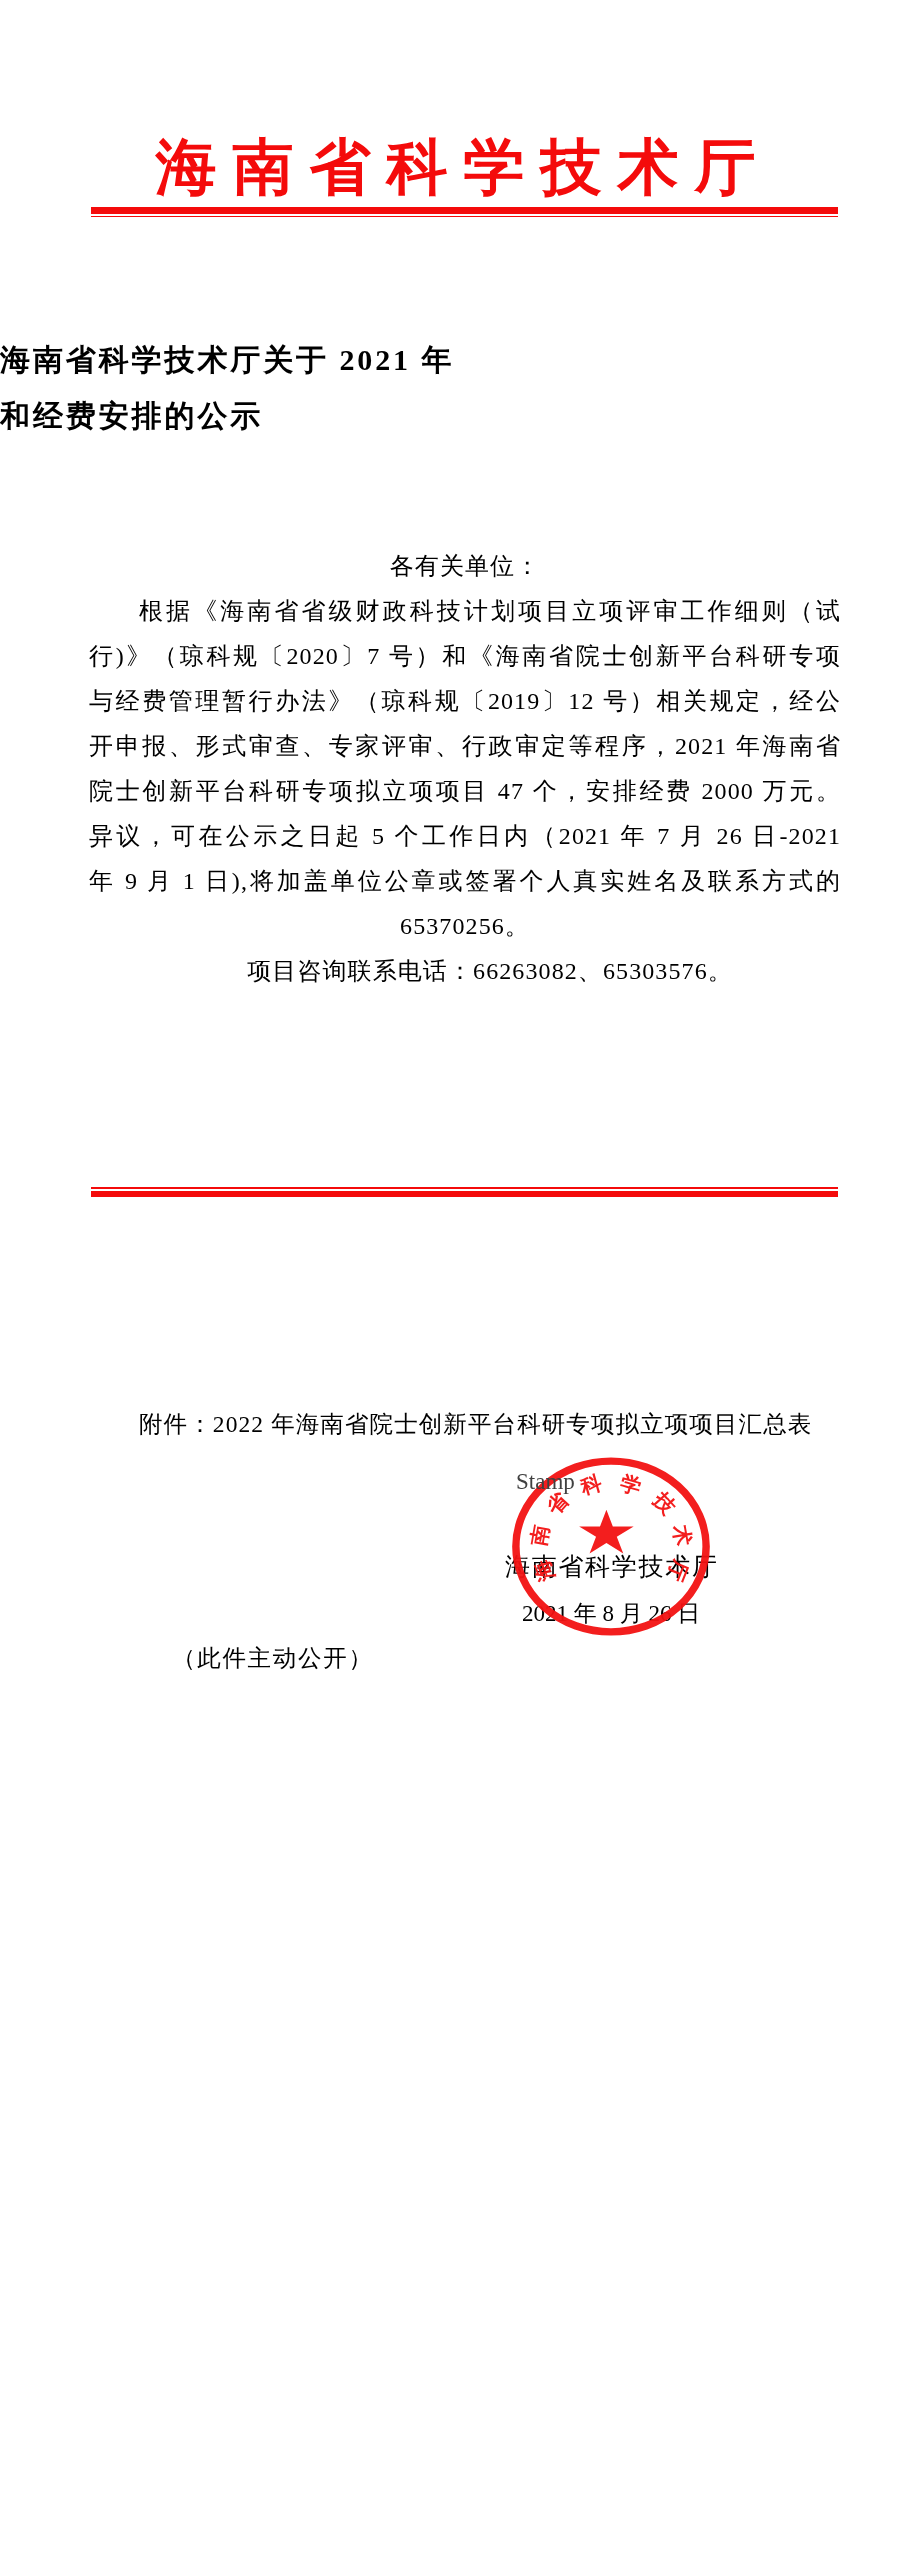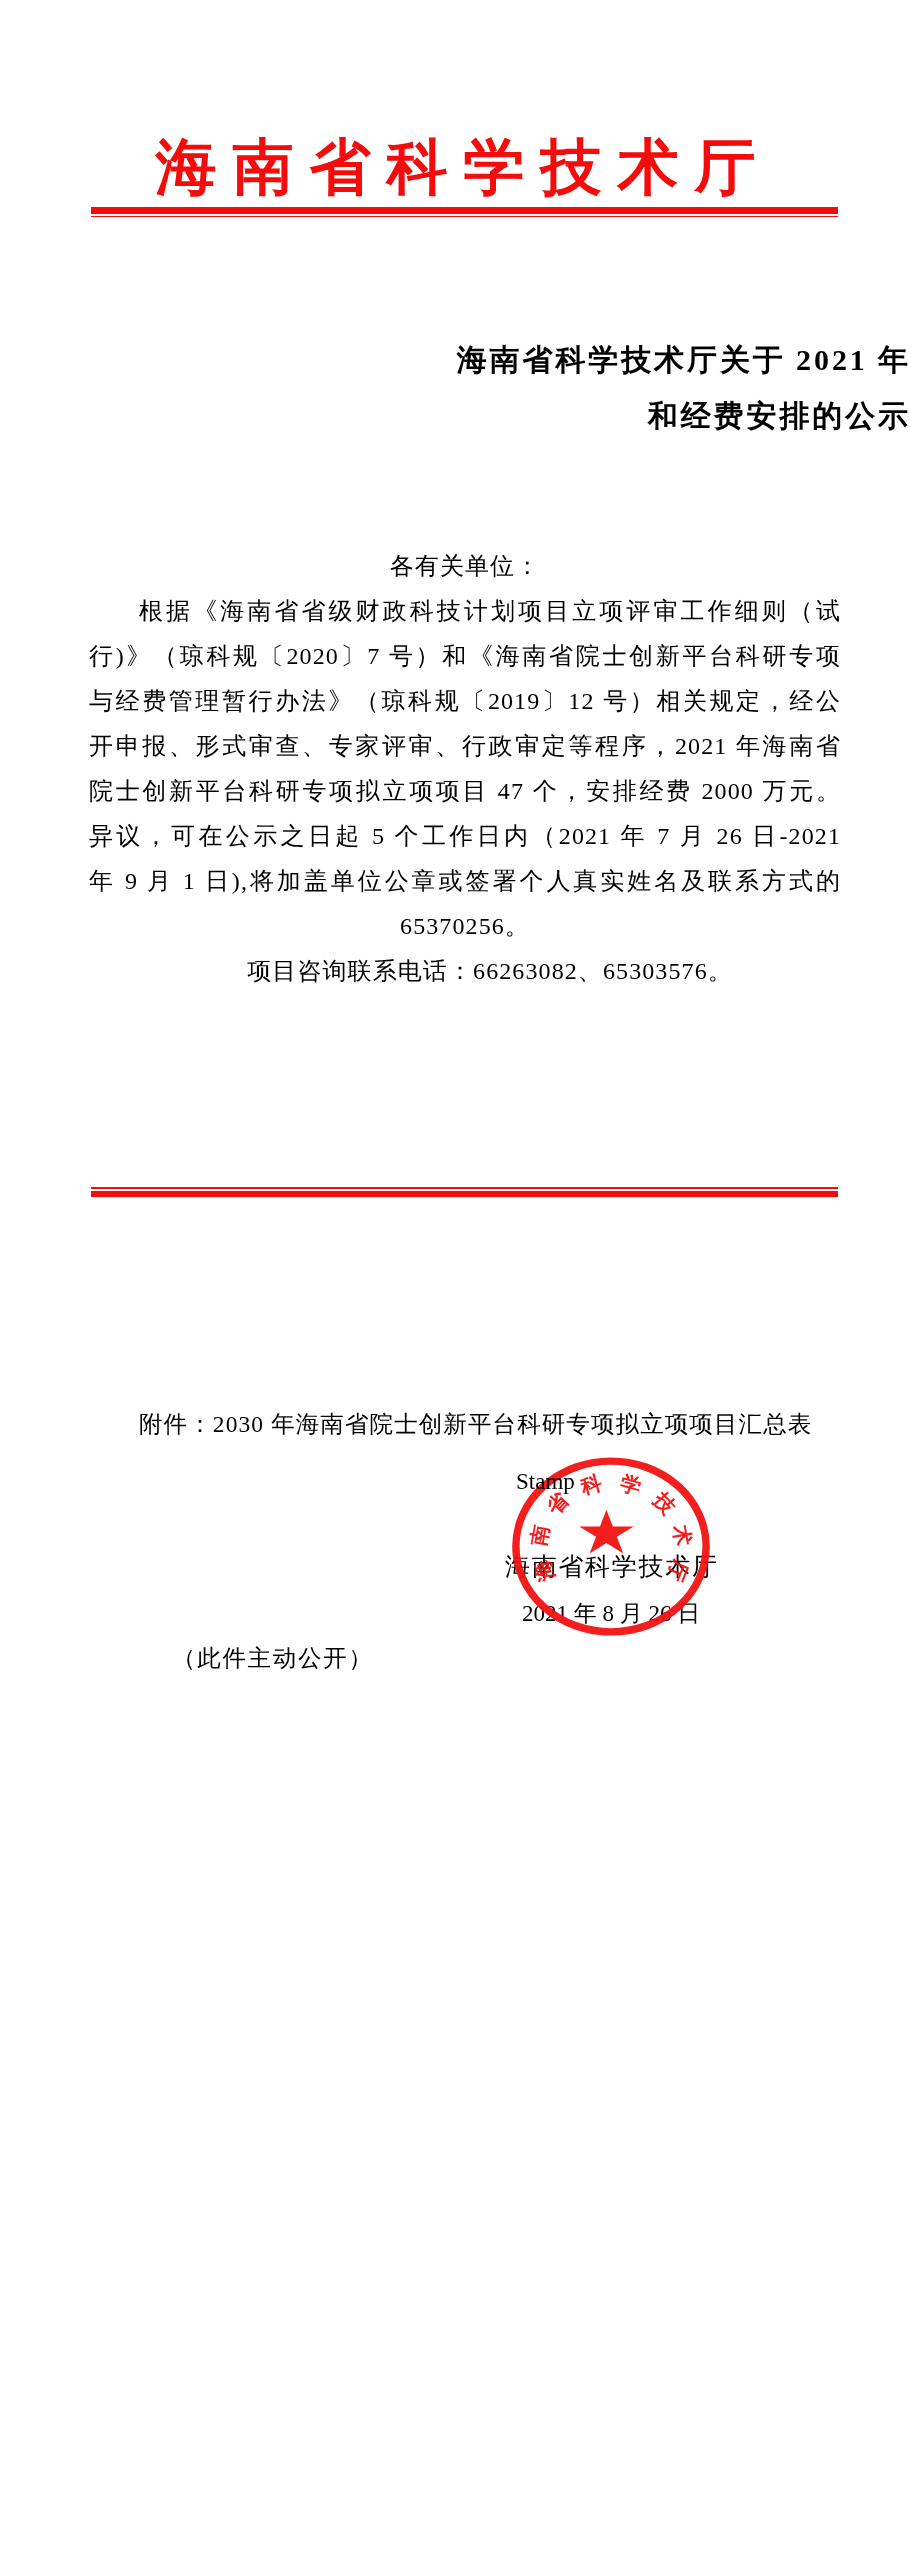--- a/index.html
+++ b/index.html
@@ -32,21 +32,21 @@
   .rule-top .bar-thin  { height: 1.7px; background: #f40b0b; }
   .rule-bottom { top: 1187px; }
   .rule-bottom .bar-thin  { height: 2.3px; background: #f40b0b; }
   .rule-bottom .bar-gap   { height: 1.7px; background: #ffffff; }
   .rule-bottom .bar-thick { height: 6.3px; background: #f40b0b; }
 
   
   .doc-title {
     position: absolute;
     top: 332px; left: 0; width: 100%;
-    text-align: right;
+    text-align: left;
     font-size: 30px;
     font-weight: 700;
     line-height: 56px;
     letter-spacing: 2.9px;
     color: #000000;
   }
   .doc-title .t-line { white-space: nowrap; }
 
   
   .body-block {
@@ -145,39 +145,39 @@
       <div class="body-line">65370256。</div>
       <div class="body-line indent">项目咨询联系电话：66263082、65303576。</div>
     </div>
 
   <div class="rule rule-bottom">
     <div class="bar-thin"></div>
     <div class="bar-gap"></div>
     <div class="bar-thick"></div>
   </div>
 
-  <div class="attachment-line">附件：2030 年海南省院士创新平台科研专项拟立项项目汇总表</div>
+  <div class="attachment-line">附件：2022 年海南省院士创新平台科研专项拟立项项目汇总表</div>
 
   <div class="signature-agency">海南省科学技术厅</div>
   <div class="signature-date">2021 年 8 月 26 日</div>
 
   <svg class="stamp-svg" id="stamp-svg" viewBox="-185 -170 370 340" aria-hidden="true">
     <ellipse id="stamp-ring" cx="0" cy="0" rx="166" ry="149" fill="none" stroke-width="13" stroke="#f31212"></ellipse>
     <g id="stamp-arc-text">
         <text transform="translate(-116.8,42.0) rotate(-112)" text-anchor="middle" dominant-baseline="central" font-size="36" font-weight="700" fill="#f31212">海</text>
         <text transform="translate(-124.1,-19.4) rotate(-80)" text-anchor="middle" dominant-baseline="central" font-size="36" font-weight="700" fill="#f31212">南</text>
         <text transform="translate(-93.6,-74.9) rotate(-48)" text-anchor="middle" dominant-baseline="central" font-size="36" font-weight="700" fill="#f31212">省</text>
         <text transform="translate(-34.7,-107.7) rotate(-16)" text-anchor="middle" dominant-baseline="central" font-size="36" font-weight="700" fill="#f31212">科</text>
         <text transform="translate(34.7,-107.7) rotate(16)" text-anchor="middle" dominant-baseline="central" font-size="36" font-weight="700" fill="#f31212">学</text>
         <text transform="translate(93.6,-74.9) rotate(48)" text-anchor="middle" dominant-baseline="central" font-size="36" font-weight="700" fill="#f31212">技</text>
         <text transform="translate(124.1,-19.4) rotate(80)" text-anchor="middle" dominant-baseline="central" font-size="36" font-weight="700" fill="#f31212">术</text>
         <text transform="translate(116.8,42.0) rotate(112)" text-anchor="middle" dominant-baseline="central" font-size="36" font-weight="700" fill="#f31212">厅</text>
       </g>
     <path id="stamp-star" d="M-8.0,-64.0L3.2,-34.9L39.6,-35.0L10.1,-17.1L21.4,12.0L-8.0,-6.0L-37.4,12.0L-26.1,-17.1L-55.6,-35.0L-19.2,-34.9Z" fill="#f31212"></path>
   </svg>
-  <div class="stamp-label" style="color: #000000;">Stamp</div>
+  <div class="stamp-label" style="color: #404040;">Stamp</div>
 
   <div class="disclosure-note">（此件主动公开）</div>
 
   <div class="page-number">— 2 —</div>
 
 </div>
 
 
 </body></html>

